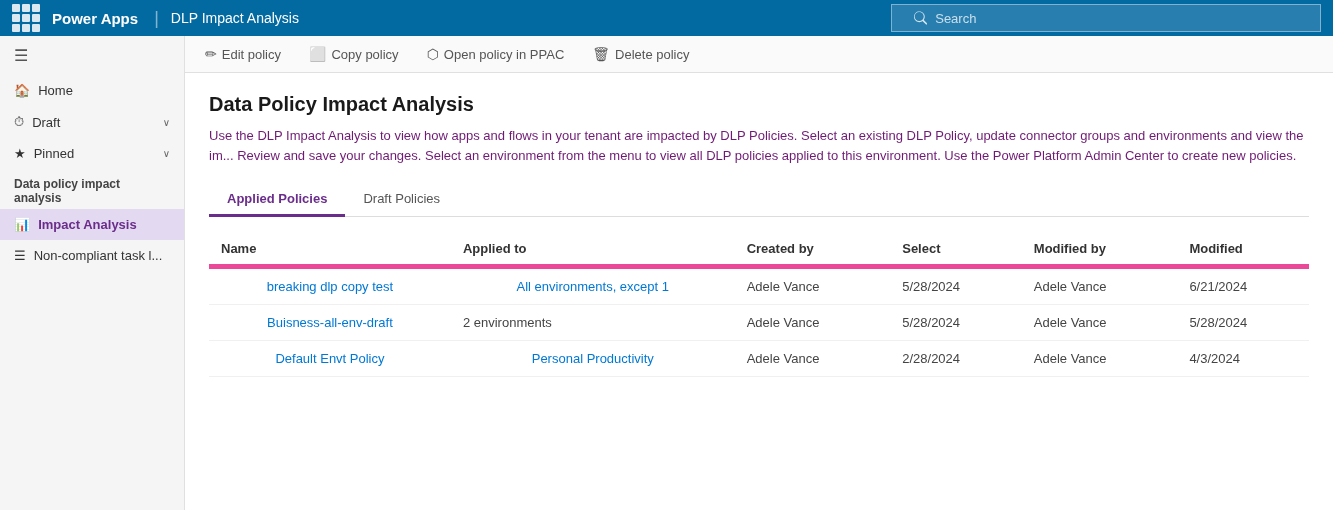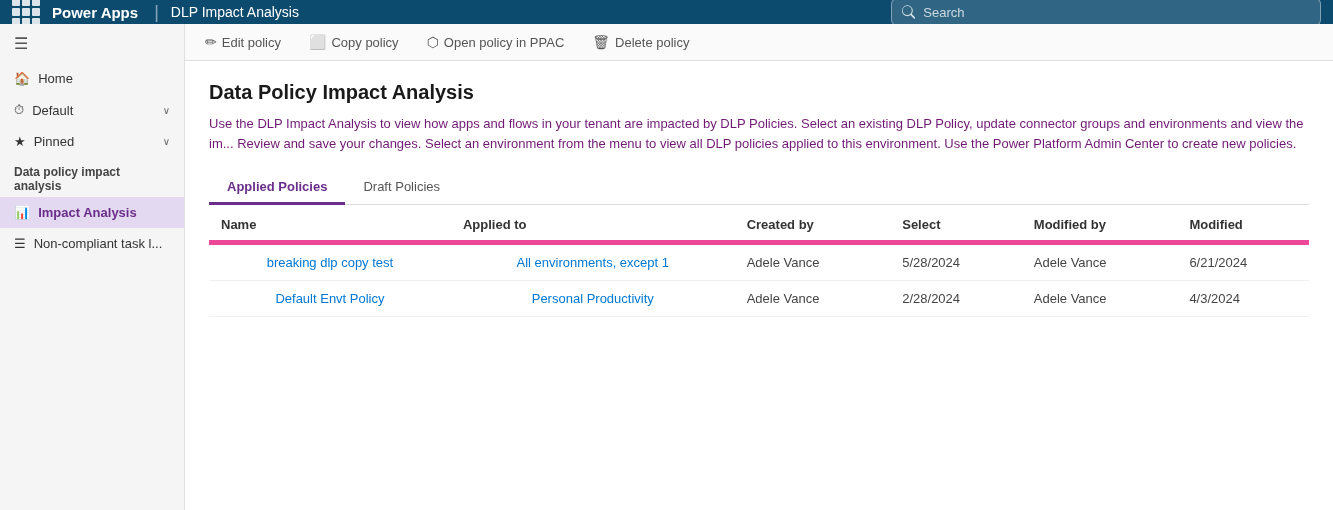--- a/index.html
+++ b/index.html
@@ -1,23 +1,23 @@
 <!DOCTYPE html>
 <html><head>
   <meta charset="utf-8">
   <style>
     * { box-sizing: border-box; margin: 0; padding: 0; }
     body { font-family: 'Segoe UI', sans-serif; font-size: 13px; color: #333; background: #fff; display: flex; flex-direction: column; height: 510px; overflow: hidden; }
 
     
     .top-nav {
-      background: #0c4a6e;
-      display: flex;
-      align-items: center;
-      height: 24px;
+      background: #0369a1;
+      display: flex;
+      align-items: center;
+      height: 36px;
       padding: 0 12px;
       gap: 12px;
       flex-shrink: 0;
     }
     .top-nav-grid {
       display: grid;
       grid-template-columns: repeat(3,8px);
       grid-template-rows: repeat(3,8px);
       gap: 2px;
       cursor: pointer;
@@ -42,22 +42,22 @@
     .top-nav-title {
       color: #fff;
       font-size: 14px;
     }
     .top-nav-search {
       margin-left: auto;
       display: flex;
       align-items: center;
       background: rgba(255,255,255,0.15);
       border: 1px solid rgba(255,255,255,0.4);
-      border-radius: 6px;
-      padding: 0 10px;
+      border-radius: 0;
+      padding: 0 22px;
       width: 430px;
       height: 28px;
       gap: 8px;
     }
     .top-nav-search input {
       background: transparent;
       border: none;
       outline: none;
       color: #fff;
       font-size: 13px;
@@ -160,21 +160,21 @@
       line-height: 1.5;
       margin-bottom: 18px;
       max-width: 1100px;
     }
 
     
     .tabs {
       display: flex;
       gap: 0;
       border-bottom: 1px solid #ddd;
-      margin-bottom: 4px;
+      margin-bottom: 16px;
       text-align: center;
     }
     .tab {
       padding: 8px 18px;
       cursor: pointer;
       font-size: 13px;
       color: #555;
       border-bottom: 3px solid transparent;
       margin-bottom: -1px;
     }
@@ -239,21 +239,21 @@
 
   <aside class="sidebar">
     <div class="sidebar-hamburger">☰</div>
 
     <div class="sidebar-item">
       <span>🏠</span>
       <span class="item-label">Home</span>
     </div>
     <div class="sidebar-item">
       <span>⏱</span>
-      <span class="item-label">Default</span>
+      <span class="item-label">Draft</span>
       <span class="chevron">∨</span>
     </div>
     <div class="sidebar-item">
       <span>★</span>
       <span class="item-label">Pinned</span>
       <span class="chevron">∨</span>
     </div>
 
     <div class="sidebar-section-label">Data policy impact analysis</div>
 
@@ -311,20 +311,28 @@
         <tbody id="table-body">
         <tr>
               <td class="link-cell">breaking dlp copy test</td>
               <td class="link-cell">All environments, except 1</td>
               <td>Adele Vance</td>
               <td>5/28/2024</td>
               <td>Adele Vance</td>
               <td>6/21/2024</td>
             </tr>
             <tr>
+              <td class="link-cell">Buisness-all-env-draft</td>
+              <td>2 environments</td>
+              <td>Adele Vance</td>
+              <td>5/28/2024</td>
+              <td>Adele Vance</td>
+              <td>5/28/2024</td>
+            </tr>
+            <tr>
               <td class="link-cell">Default Envt Policy</td>
               <td class="link-cell">Personal Productivity</td>
               <td>Adele Vance</td>
               <td>2/28/2024</td>
               <td>Adele Vance</td>
               <td>4/3/2024</td>
             </tr>
           </tbody>
       </table>
     </div>

